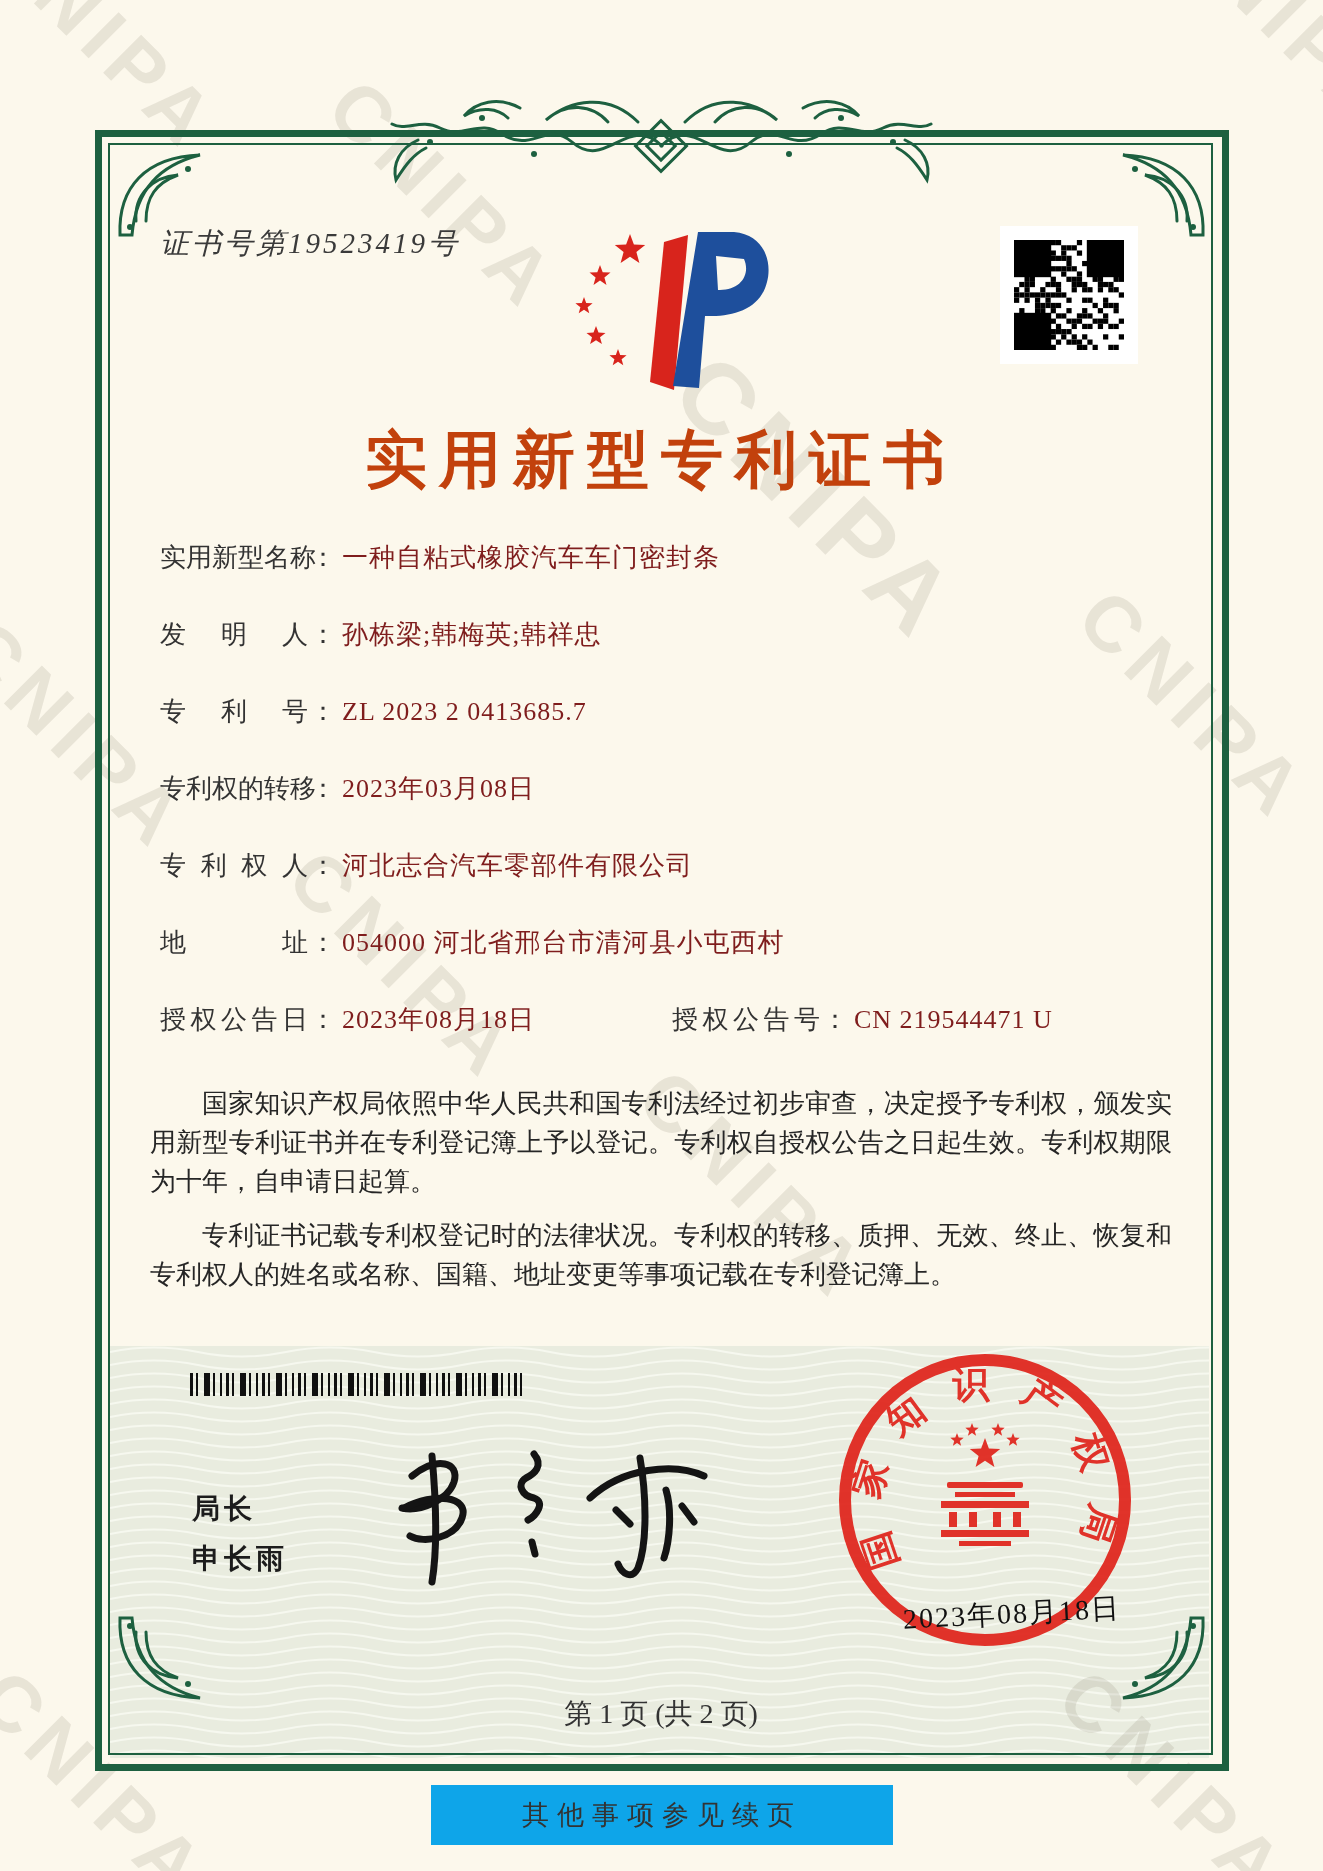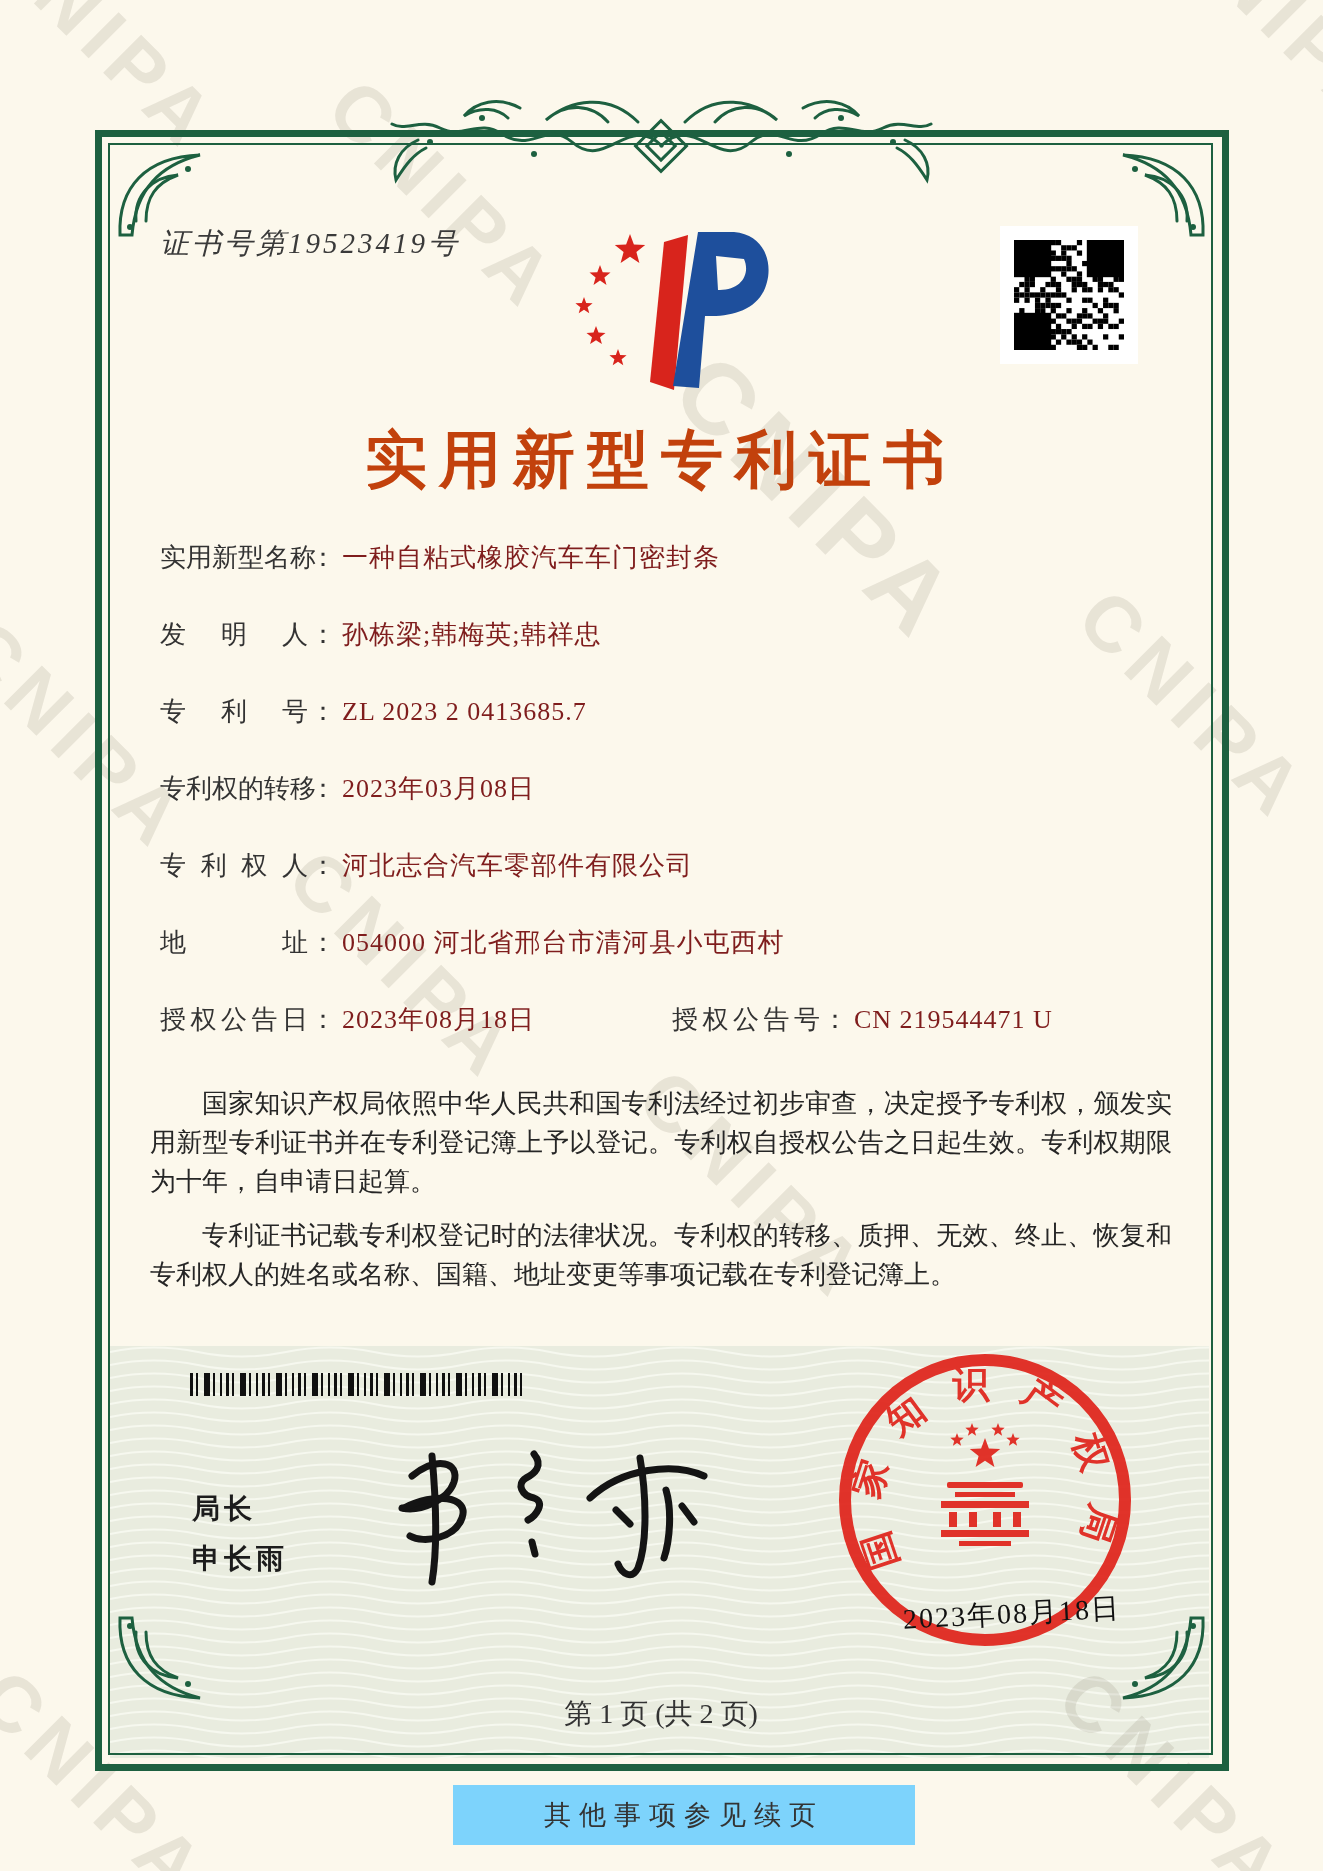--- a/index.html
+++ b/index.html
@@ -81,21 +81,21 @@
   .seal{position:absolute;left:835px;top:1350px;width:300px;height:300px;z-index:7;opacity:.93;}
   .seal .ring{stroke:#e0251c;stroke-width:12;fill:none;}
   .seal text{fill:#e0251c;font-size:37px;font-weight:700;letter-spacing:28px;
              font-family:"Liberation Sans","DejaVu Sans",sans-serif;}
   .seal .emblem polygon,.seal .emblem rect{fill:#e0251c;}
   .seal-date{position:absolute;left:903px;top:1595px;font-size:28px;letter-spacing:2px;color:#111;
              transform:rotate(-3deg);z-index:8;white-space:nowrap;}
 
   .page-footer{position:absolute;left:161px;top:1695px;width:1000px;text-align:center;font-size:28px;
                color:#333;z-index:7;}
-  .continuation{position:absolute;left:453px;top:1785px;width:462px;height:60px;background:#7dd3fc;
+  .continuation{position:absolute;left:431px;top:1785px;width:462px;height:60px;background:#0ea5e9;
                 z-index:7;display:flex;align-items:center;justify-content:center;font-size:27px;
                 letter-spacing:8px;color:#333;}
 </style>
 </head>
 <body>
 
 <div class="page">
 
   <div class="wm wm-1">CNIPA</div>
   <div class="wm wm-2">CNIPA</div>

